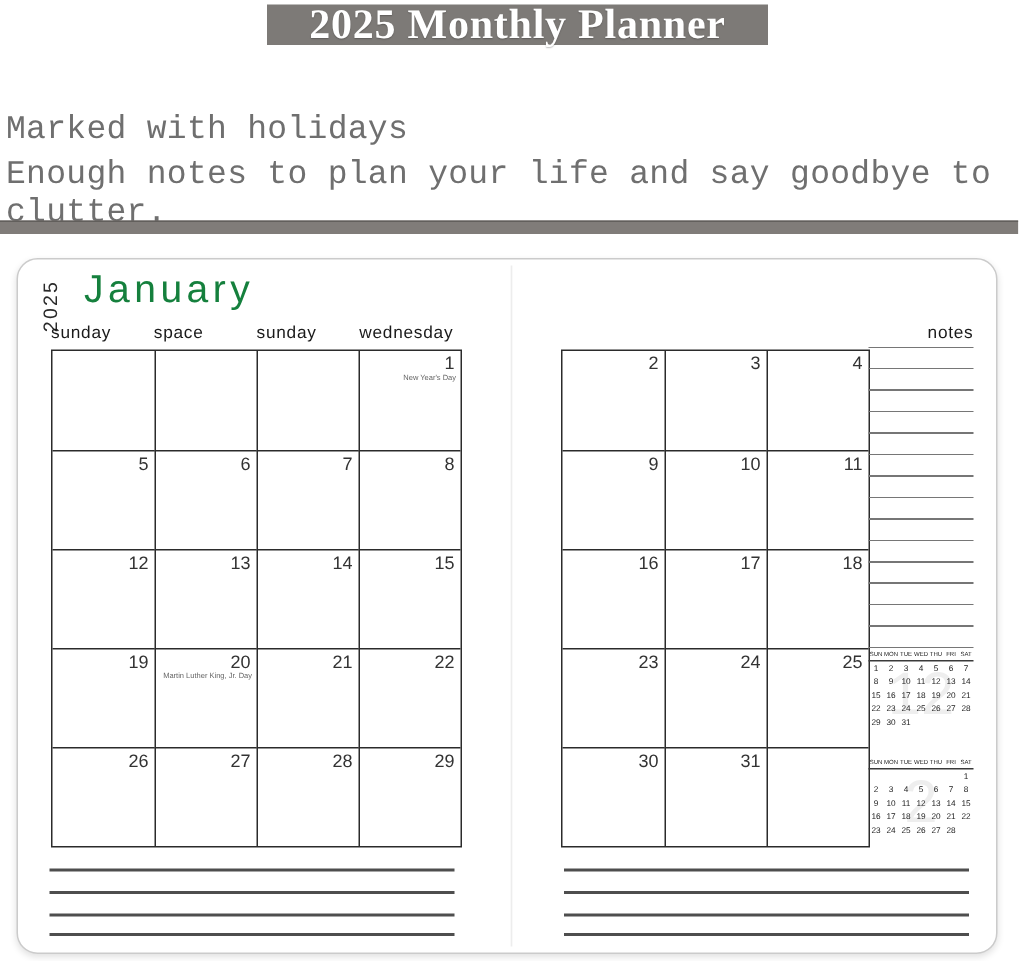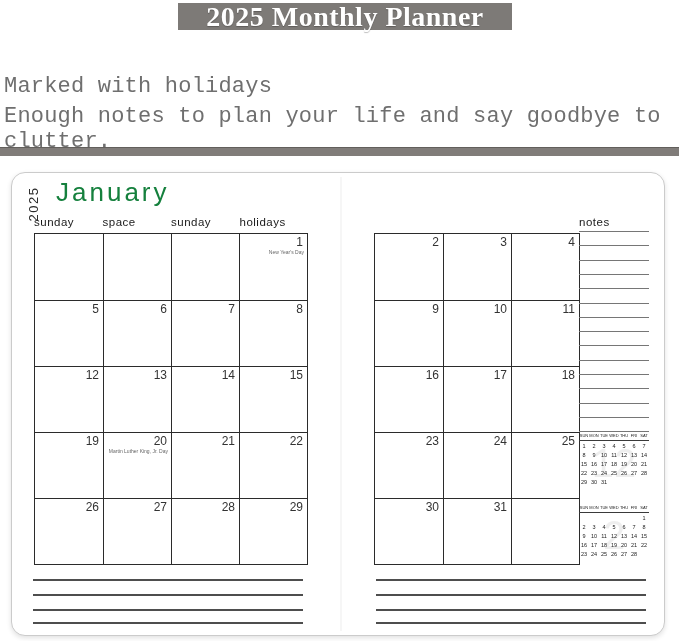--- a/index.html
+++ b/index.html
@@ -55,21 +55,21 @@
     position:absolute; left:44px; top:4px; font-size:26px; color:#15803d;
     letter-spacing:3px;
   }
 
   
   .dow-row { position:absolute; top:43px; display:grid; font-size:11.5px; color:#1a1a1a; }
   .dow-row.left  { left:22px;  width:274px; grid-template-columns:repeat(4,1fr); }
   .dow-row.right { left:362px; width:206px; grid-template-columns:repeat(3,1fr); }
   .dow { text-align:left; letter-spacing:0.5px; }
   .notes-label {
-    position:absolute; left:567px; top:43px; width:70px; text-align:left;
+    position:absolute; left:567px; top:43px; width:70px; text-align:right;
     font-size:11.5px; color:#1a1a1a; letter-spacing:0.5px;
   }
 
   
   .grid { position:absolute; top:60px; height:332px; display:grid;
           grid-template-rows:repeat(5,1fr); border:1.5px solid #2b2b2b; background:#fff; }
   .grid.left  { left:22px;  width:274px; grid-template-columns:repeat(4,1fr); }
   .grid.right { left:362px; width:206px; grid-template-columns:repeat(3,1fr); }
   .cell { border-left:1px solid #2b2b2b; border-top:1px solid #2b2b2b; overflow:hidden; }
   .grid.left  .cell:nth-child(4n+1) { border-left:none; }
@@ -124,21 +124,21 @@
   <div class="card">
     <div class="spine"></div>
 
     <div class="year-vert">2025</div>
     <div class="month-title">January</div>
 
     <div class="dow-row left">
       <span class="dow">sunday</span>
       <span class="dow">space</span>
       <span class="dow">sunday</span>
-      <span class="dow">holidays</span>
+      <span class="dow">wednesday</span>
     </div>
 
     <div class="grid left">
       <div class="cell">
           <div class="daynum"></div>
         </div>
       <div class="cell">
           <div class="daynum"></div>
         </div>
       <div class="cell">

